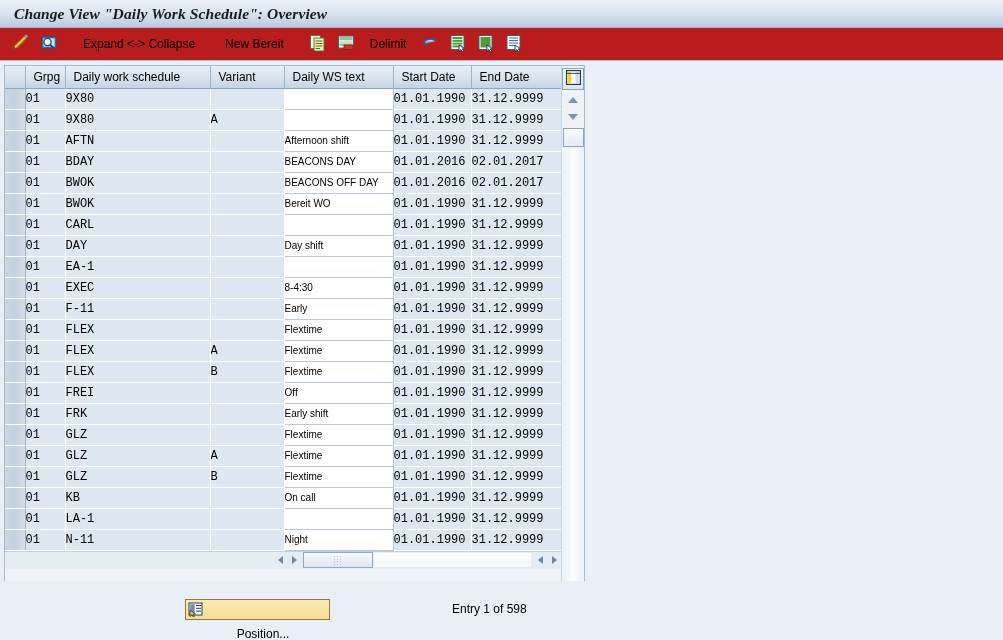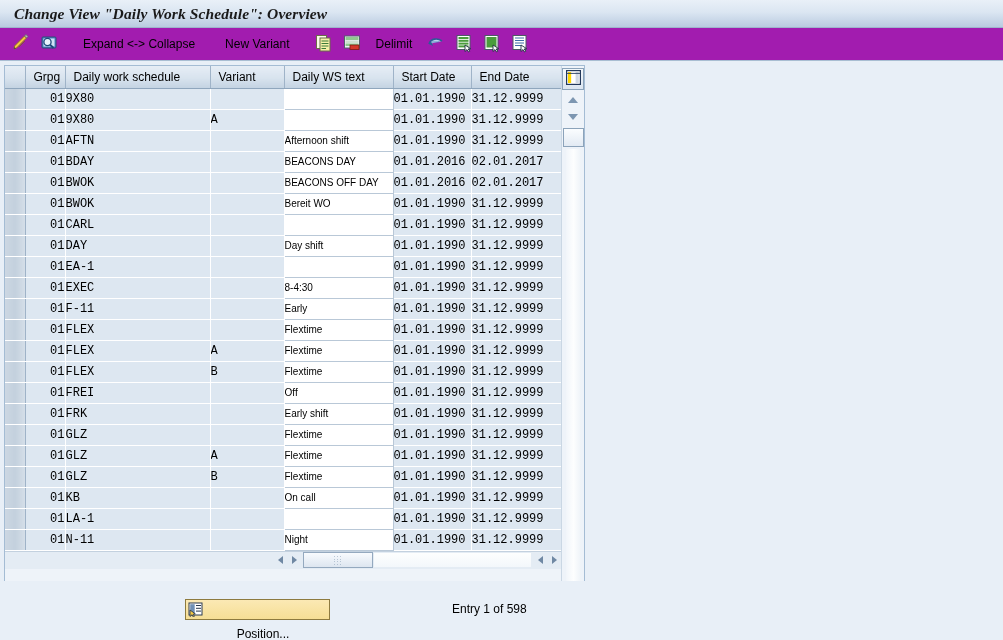--- a/index.html
+++ b/index.html
@@ -33,21 +33,21 @@
     font-style: italic;
     font-size: 15.5px;
     color: #1a1a1a;
     letter-spacing: 0.1px;
     white-space: nowrap;
   }
 
   
   .toolbar {
     height: 33px;
-    background: #a21caf;
+    background: #b91c1c;
     border-bottom: 1px solid #a9bed2;
     display: flex;
     align-items: center;
     padding-left: 8px;
     box-sizing: border-box;
     position: relative;
   }
   .tb-item {
     display: flex;
     align-items: center;
@@ -158,21 +158,20 @@
   }
   td.edit {
     background: #ffffff;
     border-right: 1px solid #b9c8d7;
     border-bottom: 1px solid #b9c8d7;
     font-family: "Liberation Sans", sans-serif;
     font-size: 10px;
     padding-left: 3px;
   }
   td.grpg {
-    text-align: right;
     padding-right: 0px;
   }
   td.dws {
     padding-left: 1px;
   }
   td.variant {
     padding-left: 3px;
   }
   td.dt {
     padding-left: 1px;
@@ -351,21 +350,21 @@
 
   <div class="tb-gap"></div>
 
   <div class="tb-item">
     <span class="tb-label">Expand &lt;-&gt; Collapse</span>
   </div>
 
   <div class="tb-gap"></div>
 
   <div class="tb-item">
-    <span class="tb-label">New Variant</span>
+    <span class="tb-label">New Bereit</span>
   </div>
 
   <div class="tb-gap"></div>
 
   <div class="tb-item">
     <span class="tb-icon">
       <svg width="20" height="20" viewBox="0 0 20 20">
         <rect x="2.5" y="2.5" width="10" height="13" fill="#fdfbe8" stroke="#6b6b4a" stroke-width="1"></rect>
         <rect x="6" y="5" width="10" height="13" fill="#f5f0a8" stroke="#6b6b4a" stroke-width="1"></rect>
         <line x1="7.5" y1="8" x2="14.5" y2="8" stroke="#3a7a3a" stroke-width="1"></line>

